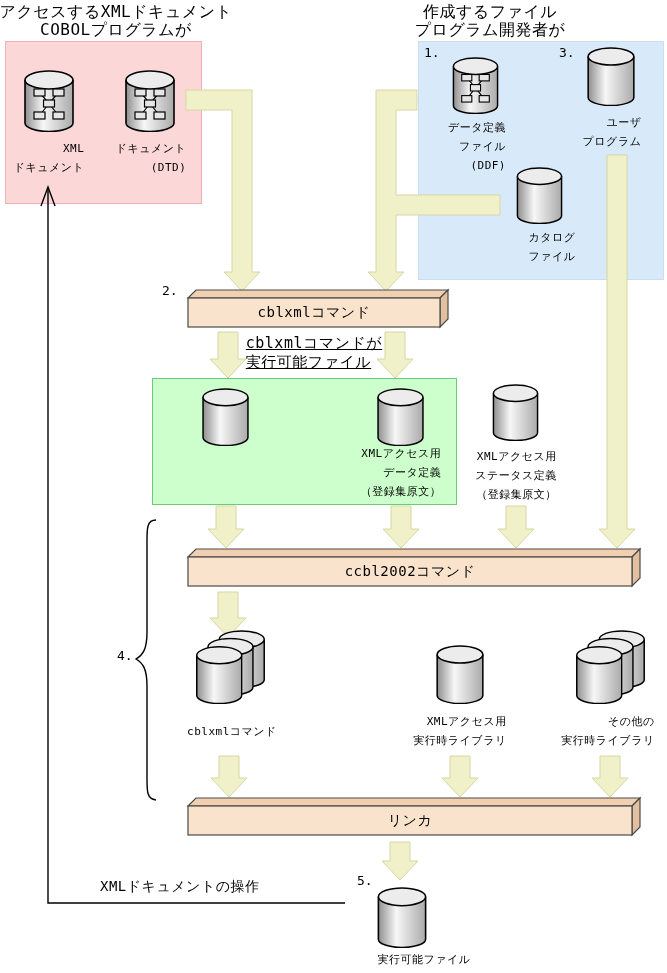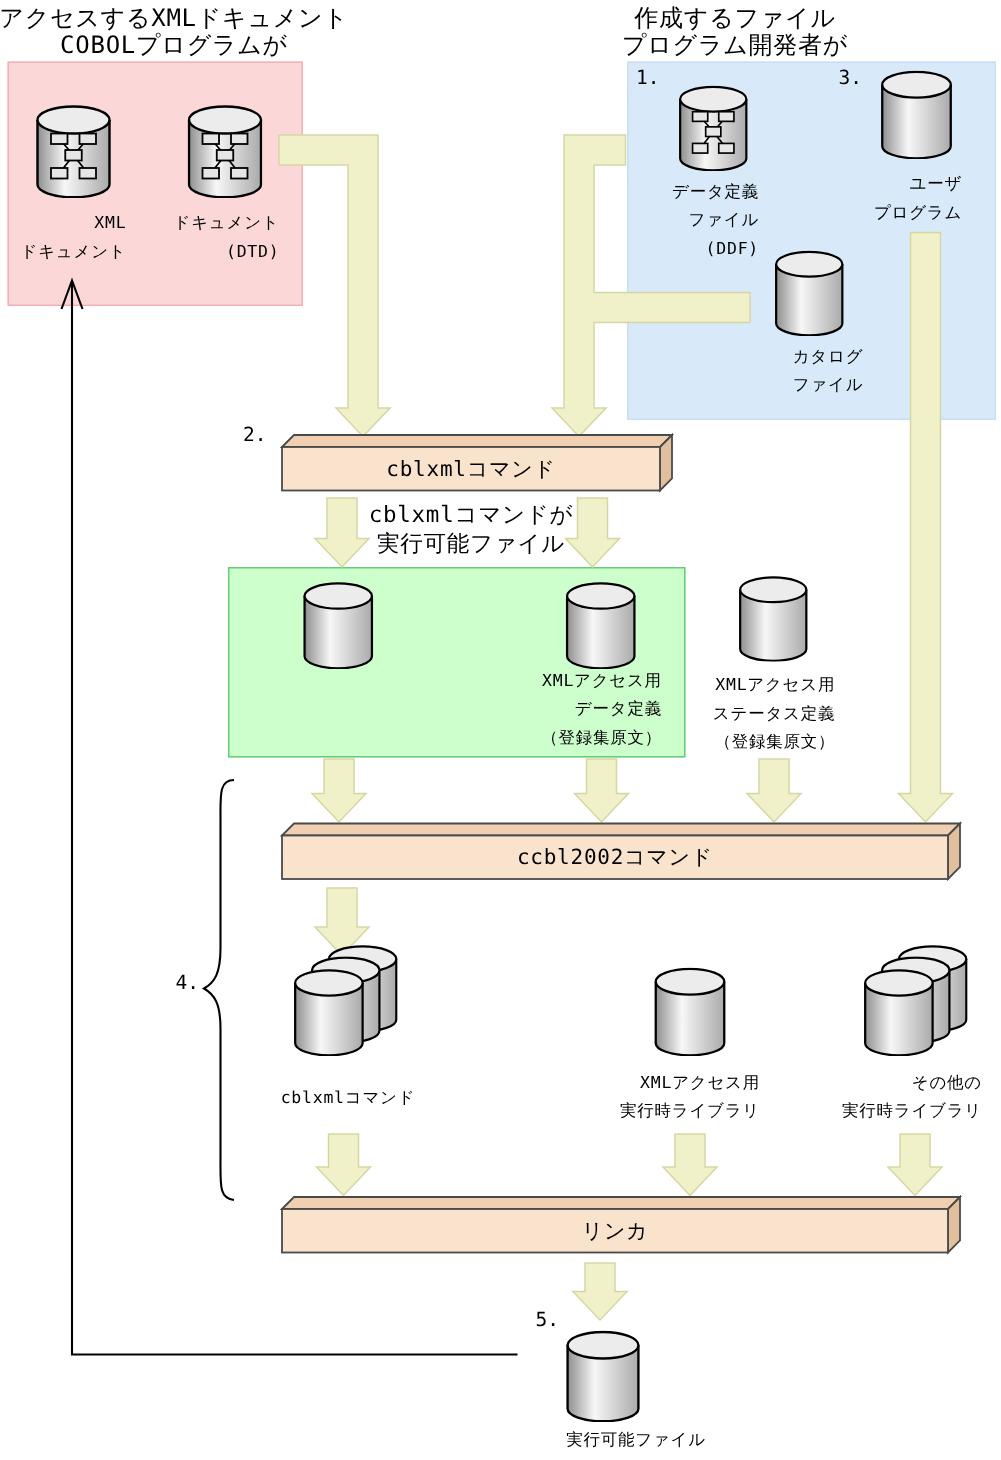--- a/index.html
+++ b/index.html
@@ -10,21 +10,21 @@
   }
   .box{position:absolute;}
   .pink-box{left:5px;top:41px;width:195px;height:161px;background:#fbd7d7;border:1px solid #f0b2ba;}
   .blue-box{left:418px;top:41px;width:244px;height:237px;background:#d8eafa;border:1px solid #c8def2;}
   .green-box{left:152px;top:378px;width:303px;height:125px;background:#ccffcc;border:1px solid #66cc77;}
   svg.overlay{position:absolute;left:0;top:0;pointer-events:none;}
   .hd{position:absolute;transform:translateX(-50%);text-align:center;font-size:16px;line-height:18px;white-space:nowrap;letter-spacing:0.5px;}
   .lbl{position:absolute;transform:translateX(-50%);text-align:right;font-size:11px;line-height:19px;white-space:nowrap;letter-spacing:0.5px;}
   .num{position:absolute;font-size:13px;white-space:nowrap;}
   .barlbl{position:absolute;transform:translate(-50%,-50%);font-size:14px;white-space:nowrap;letter-spacing:0.5px;}
-  .note{position:absolute;transform:translateX(-50%);text-align:center;font-size:15px;line-height:19px;white-space:nowrap;letter-spacing:0.5px;}
+  .note{position:absolute;transform:translateX(-50%);font-size:15px;line-height:19px;white-space:nowrap;letter-spacing:0.5px;text-decoration:underline;}
   .annot{position:absolute;font-size:14px;white-space:nowrap;letter-spacing:0.5px;}
 </style>
 </head>
 <body>
 
 <div id="canvas">
 
   <div class="box pink-box"></div>
   <div class="box blue-box"></div>
   <div class="box green-box"></div>
@@ -179,14 +179,15 @@
   </div>
   <div class="lbl" style="left:608px;top:712px;">
     <div>その他の</div>
       <div>実行時ライブラリ</div>
   </div>
 
   <div class="barlbl" style="left:410px;top:821px;">リンカ</div>
 
   <div class="lbl" style="left:402px;top:950px;margin-left:22px;">実行可能ファイル</div>
 
+  <div class="annot" style="left:100px;top:878px;">XMLドキュメントの操作</div>
 
 </div>
 
 </body></html>

